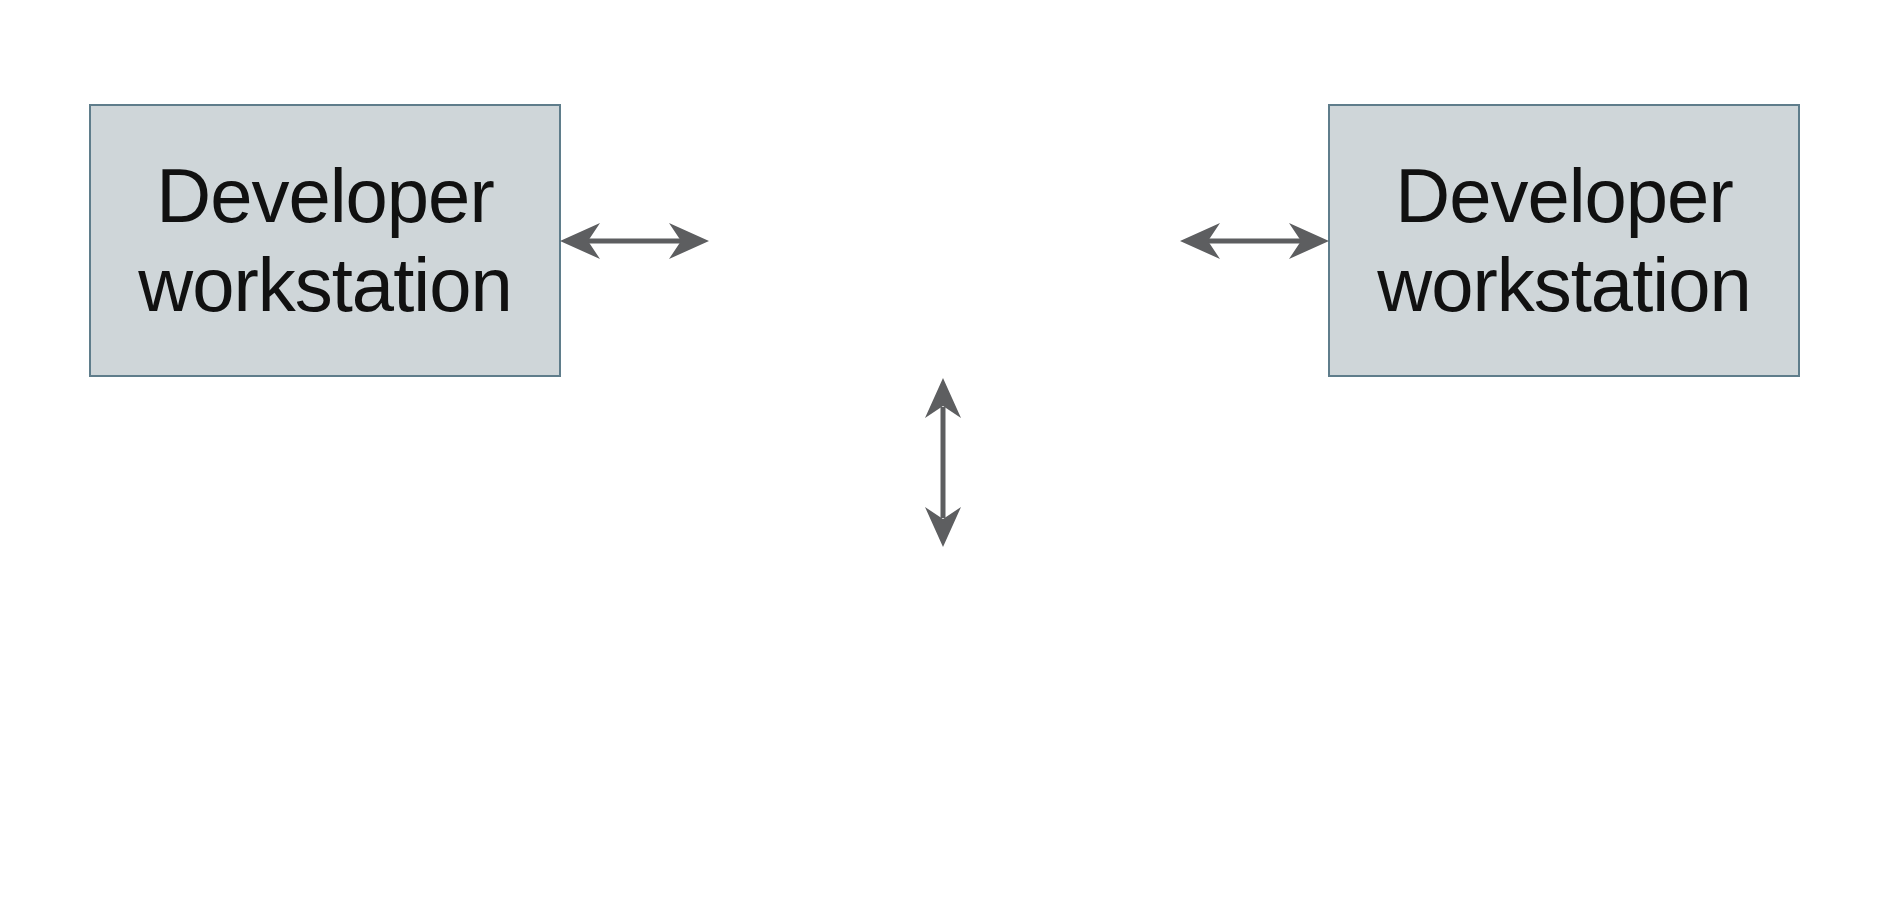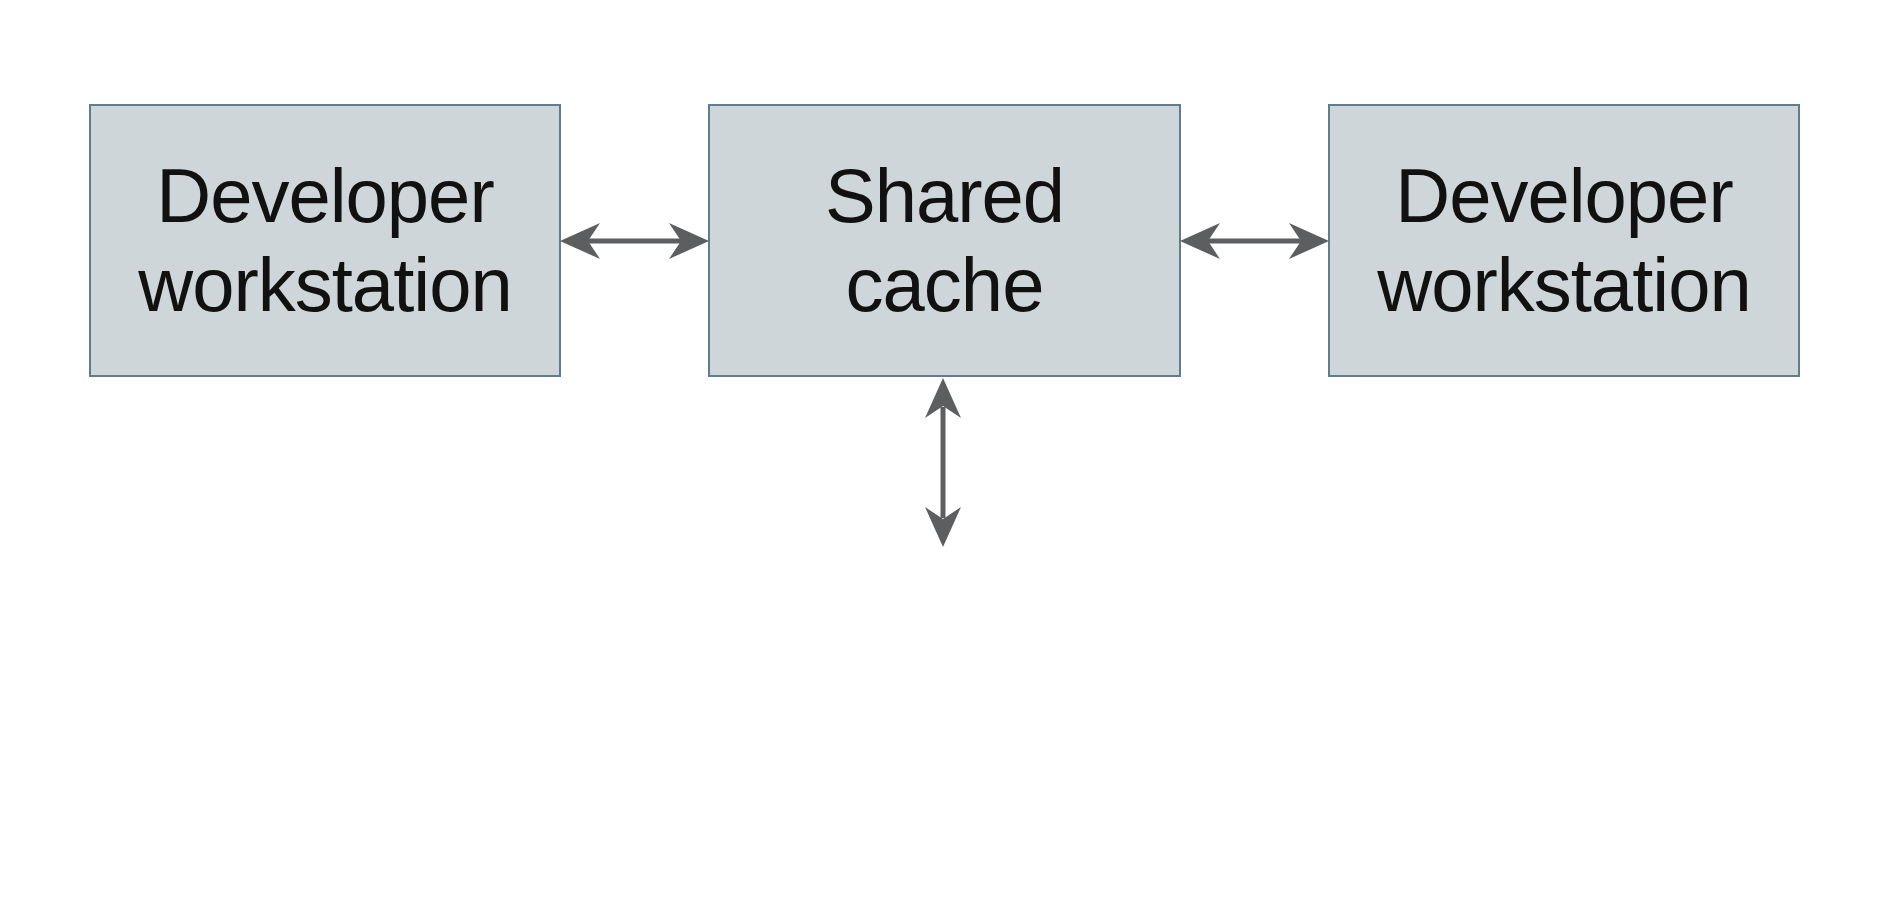--- a/index.html
+++ b/index.html
@@ -49,24 +49,20 @@
 </head>
 <body>
 
 <div class="canvas">
 
   <div class="node" id="node-dev-left">
     <span class="node-line">Developer</span>
     <span class="node-line">workstation</span>
   </div>
 
-  <div class="node" id="node-shared">
-    <span class="node-line">Shared</span>
-    <span class="node-line">cache</span>
-  </div>
 
   <div class="node" id="node-dev-right">
     <span class="node-line">Developer</span>
     <span class="node-line">workstation</span>
   </div>
 
 
   <div class="edge" id="edge-left">
     <svg viewBox="0 0 151 44">
       <line class="shaft" x1="28" y1="22" x2="123" y2="22"></line>

